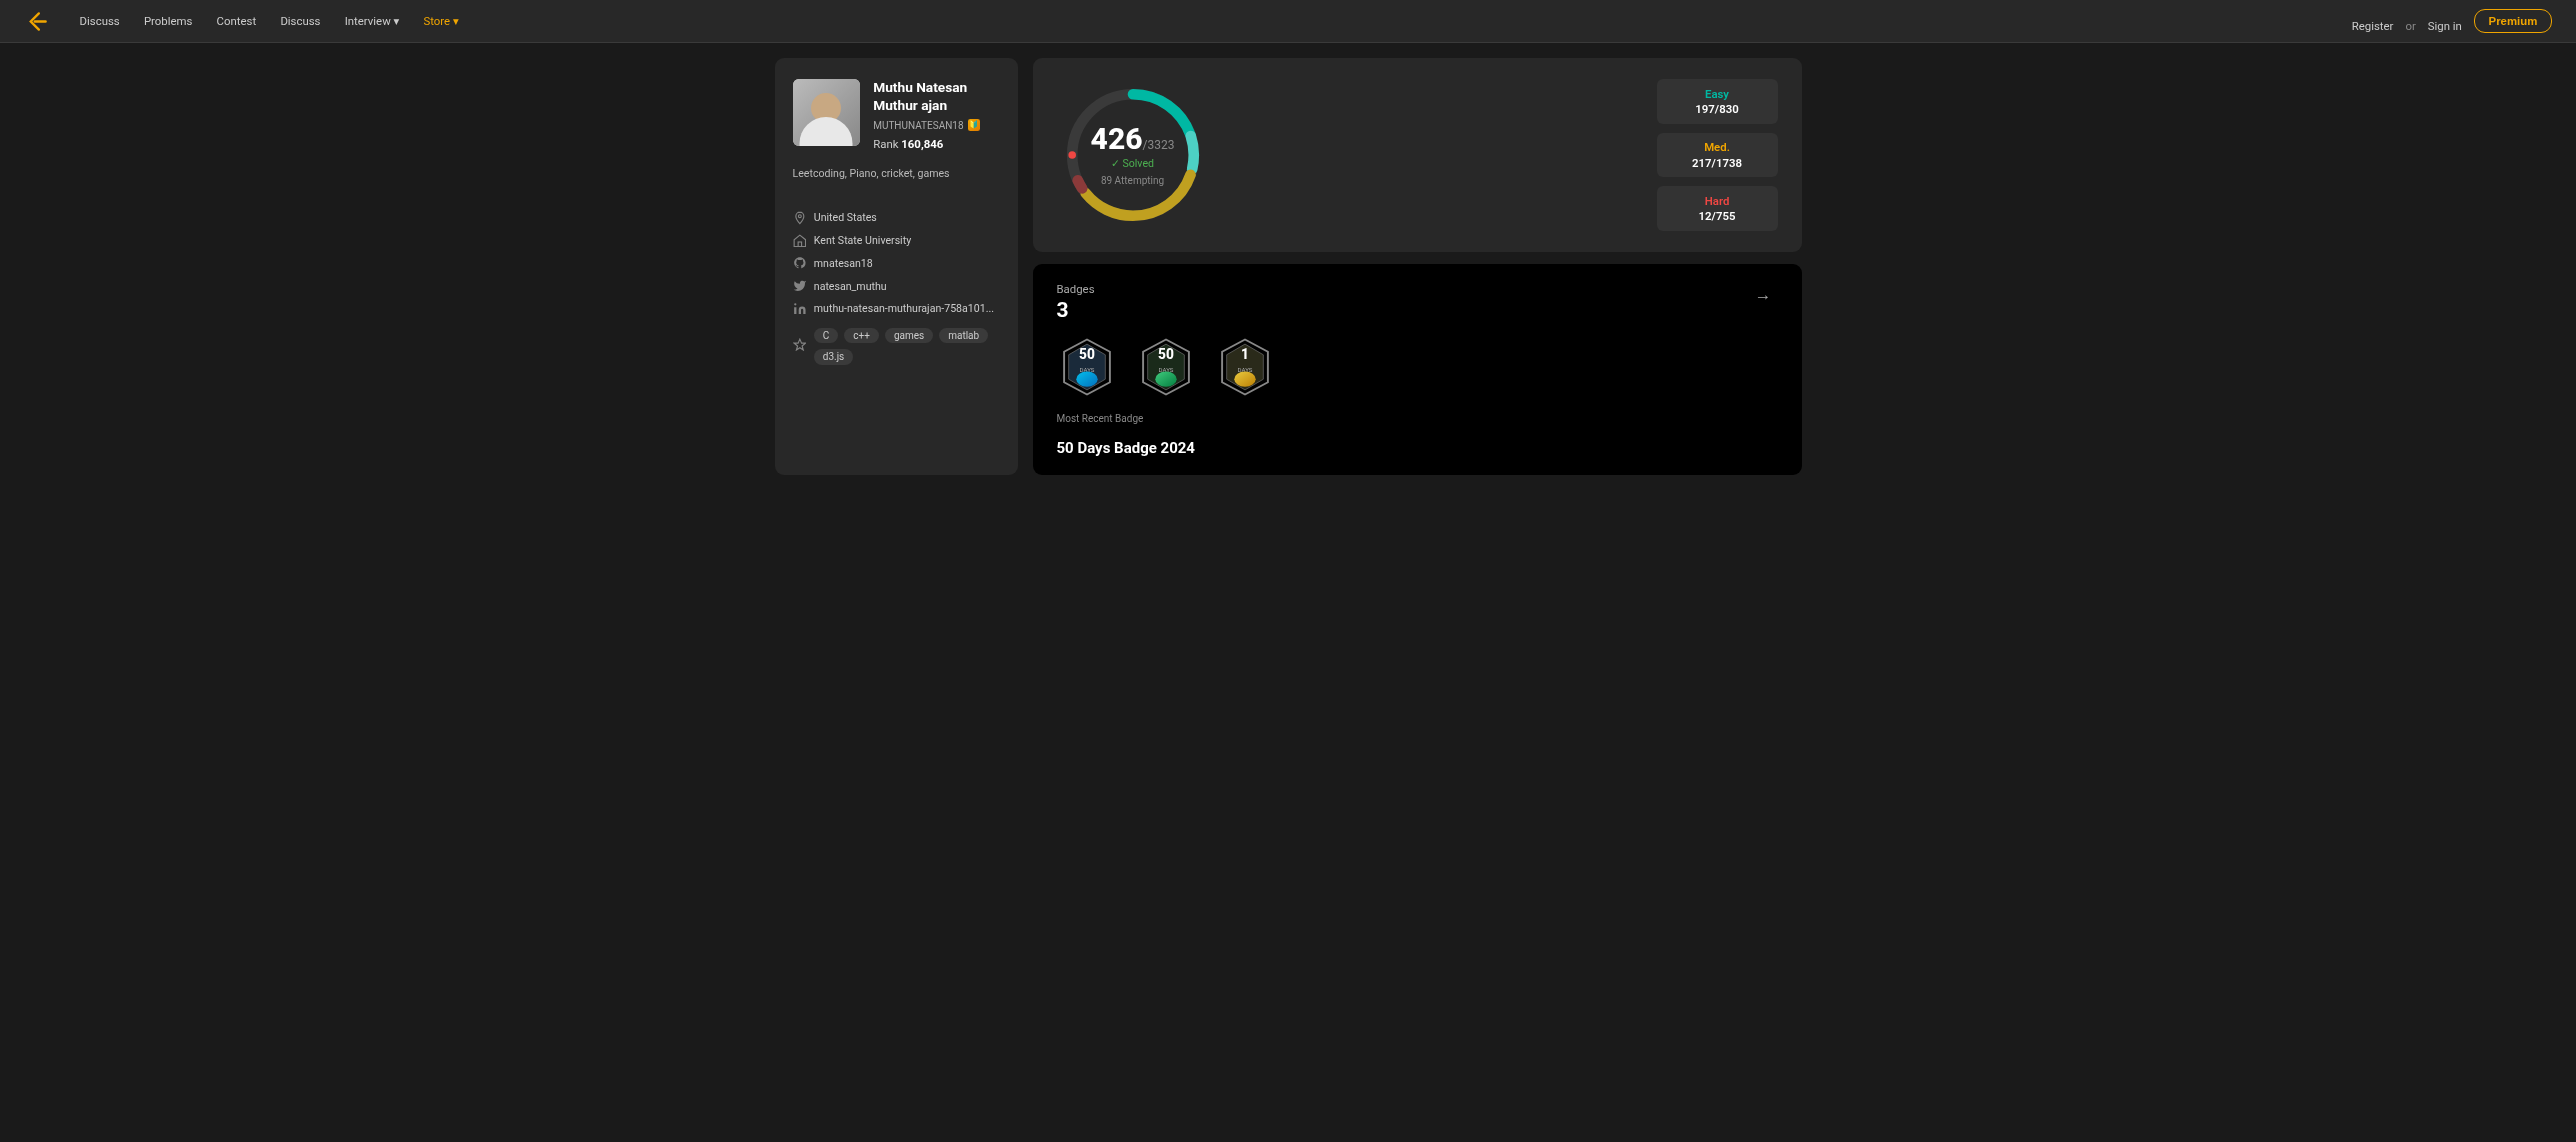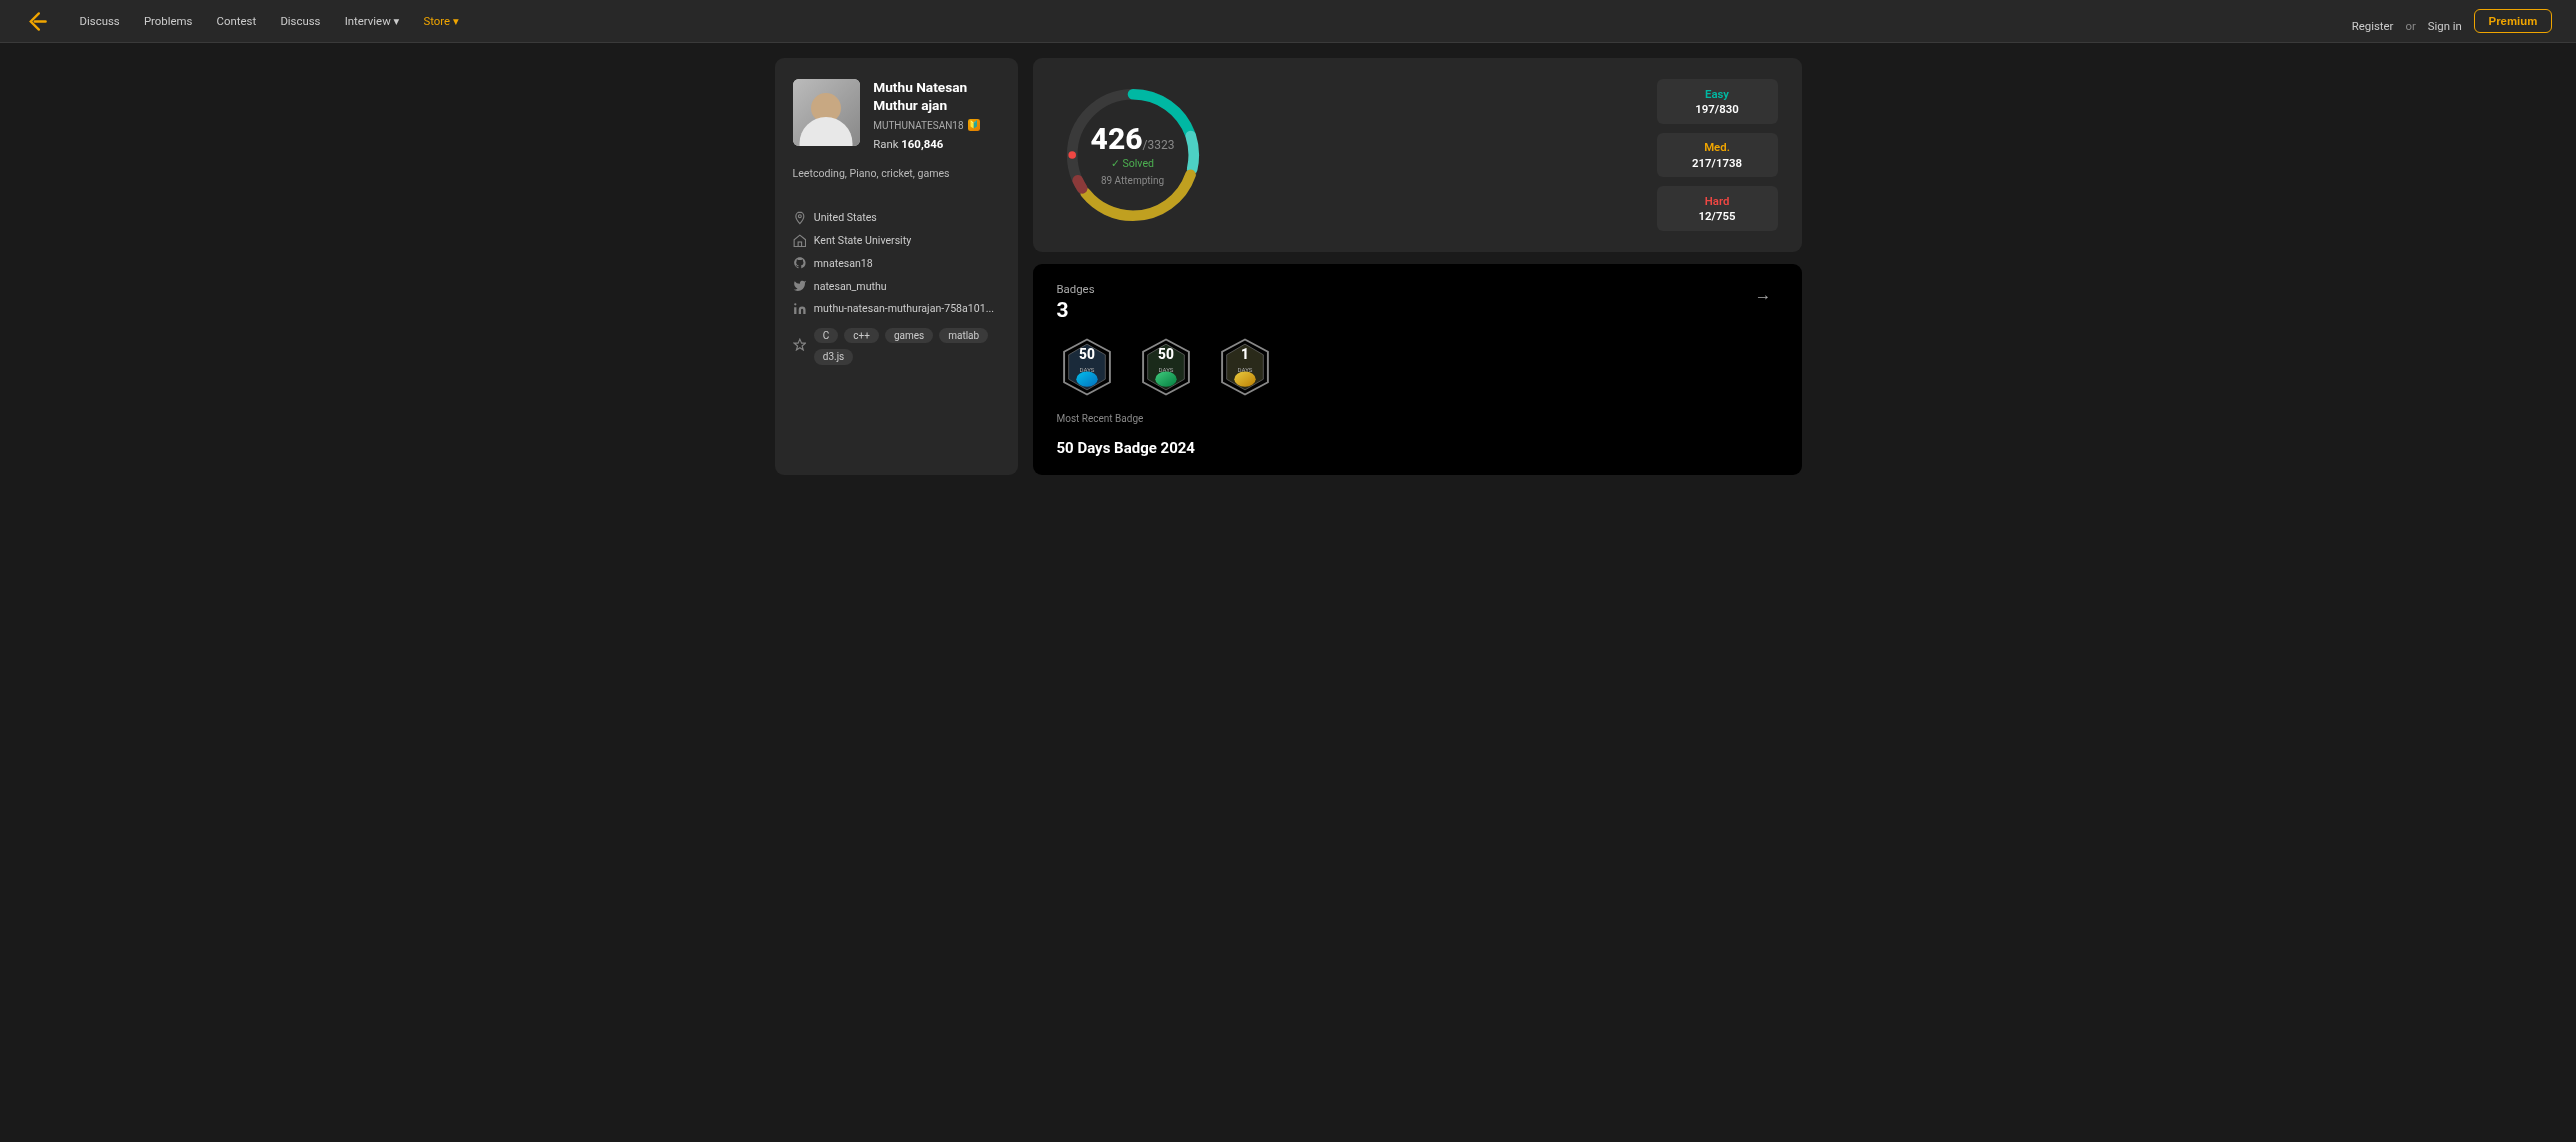--- a/index.html
+++ b/index.html
@@ -52,21 +52,21 @@
       color: #ccc;
       font-size: 11.4px;
       cursor: pointer;
     }
     .nav-or { color: #888; font-size: 11.4px; }
     .btn-premium {
       background: transparent;
       border: 1.1px solid #f0a500;
       color: #f0a500;
       padding: 5.3px 13.7px;
-      border-radius: 6px;
+      border-radius: 11px;
       font-size: 11.4px;
       font-weight: 600;
       cursor: pointer;
     }
 
     
     .main-content {
       display: flex;
       gap: 15px;
       padding: 15px 18px;

